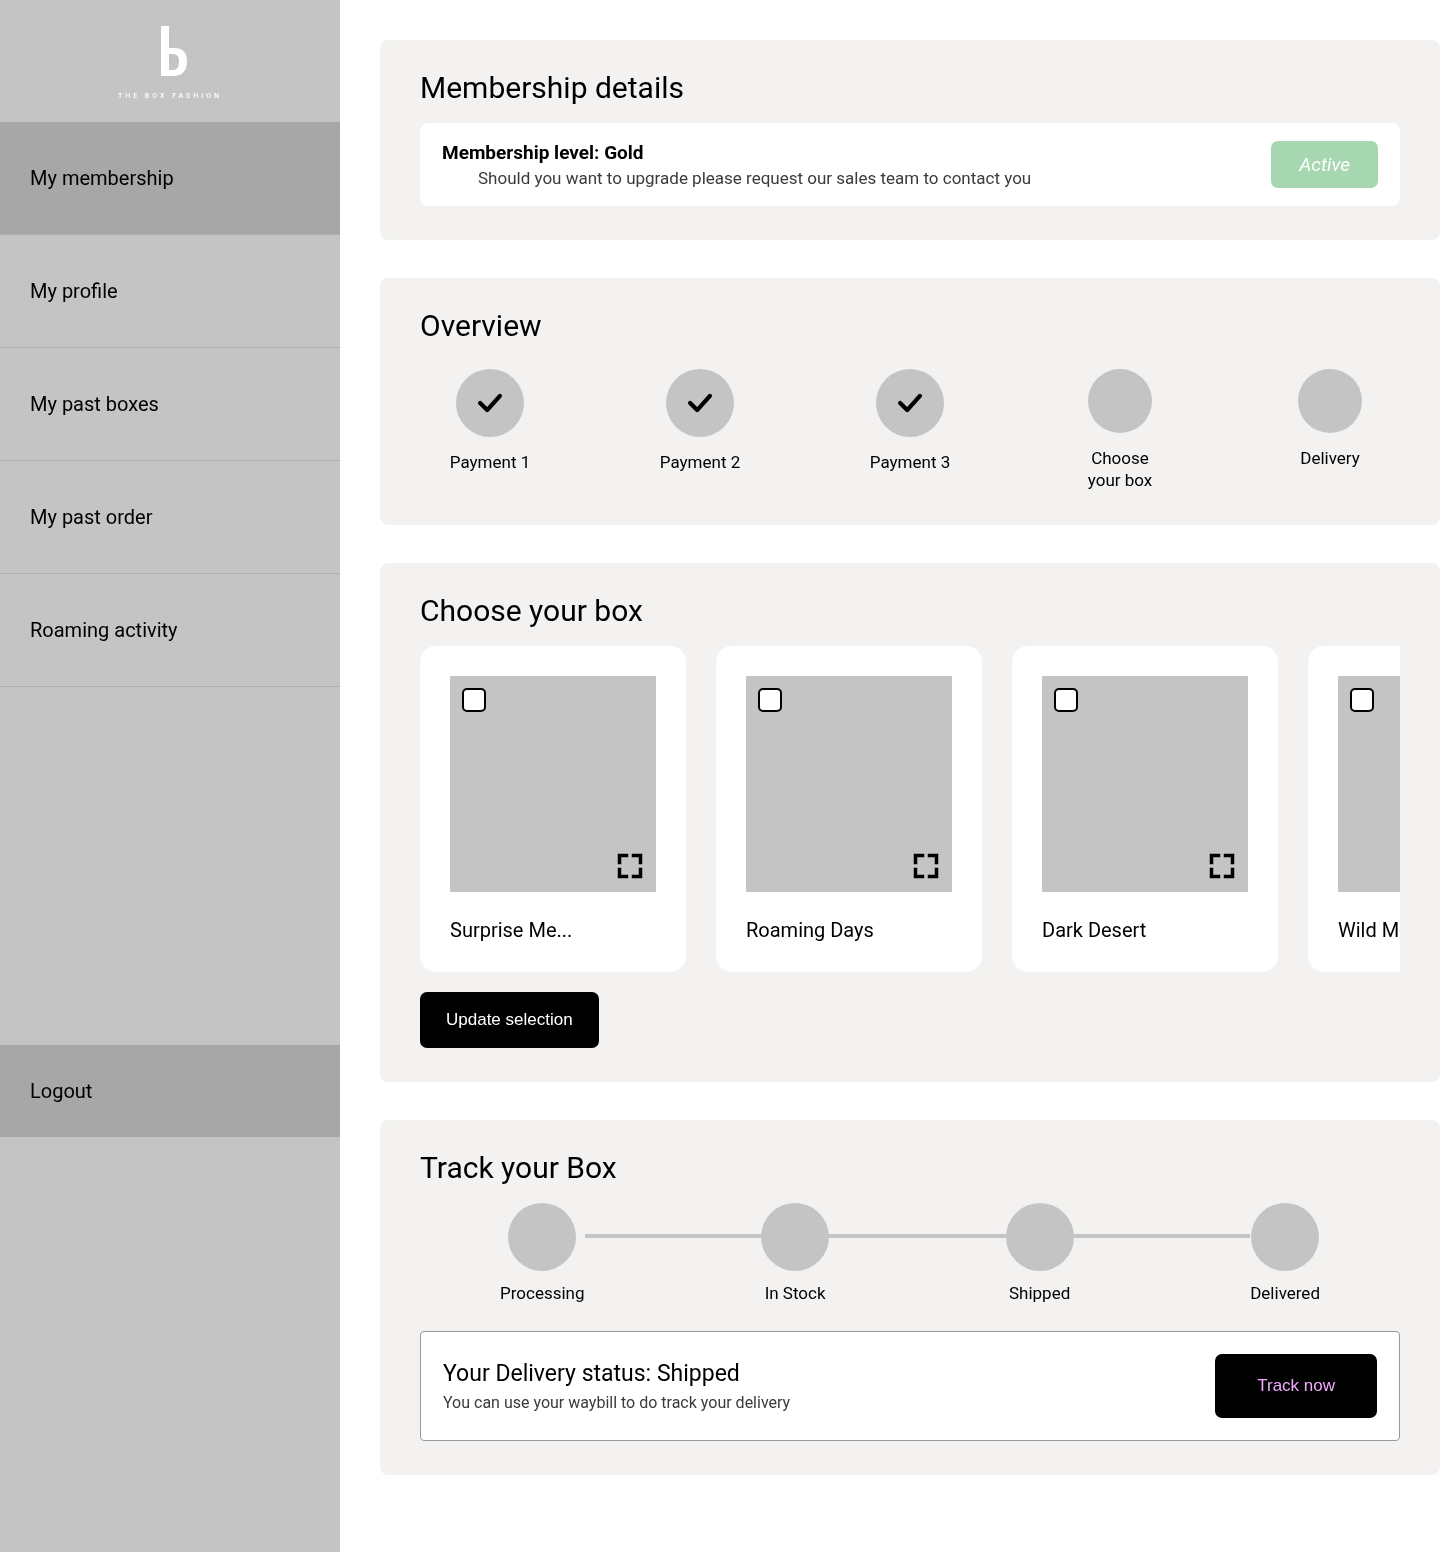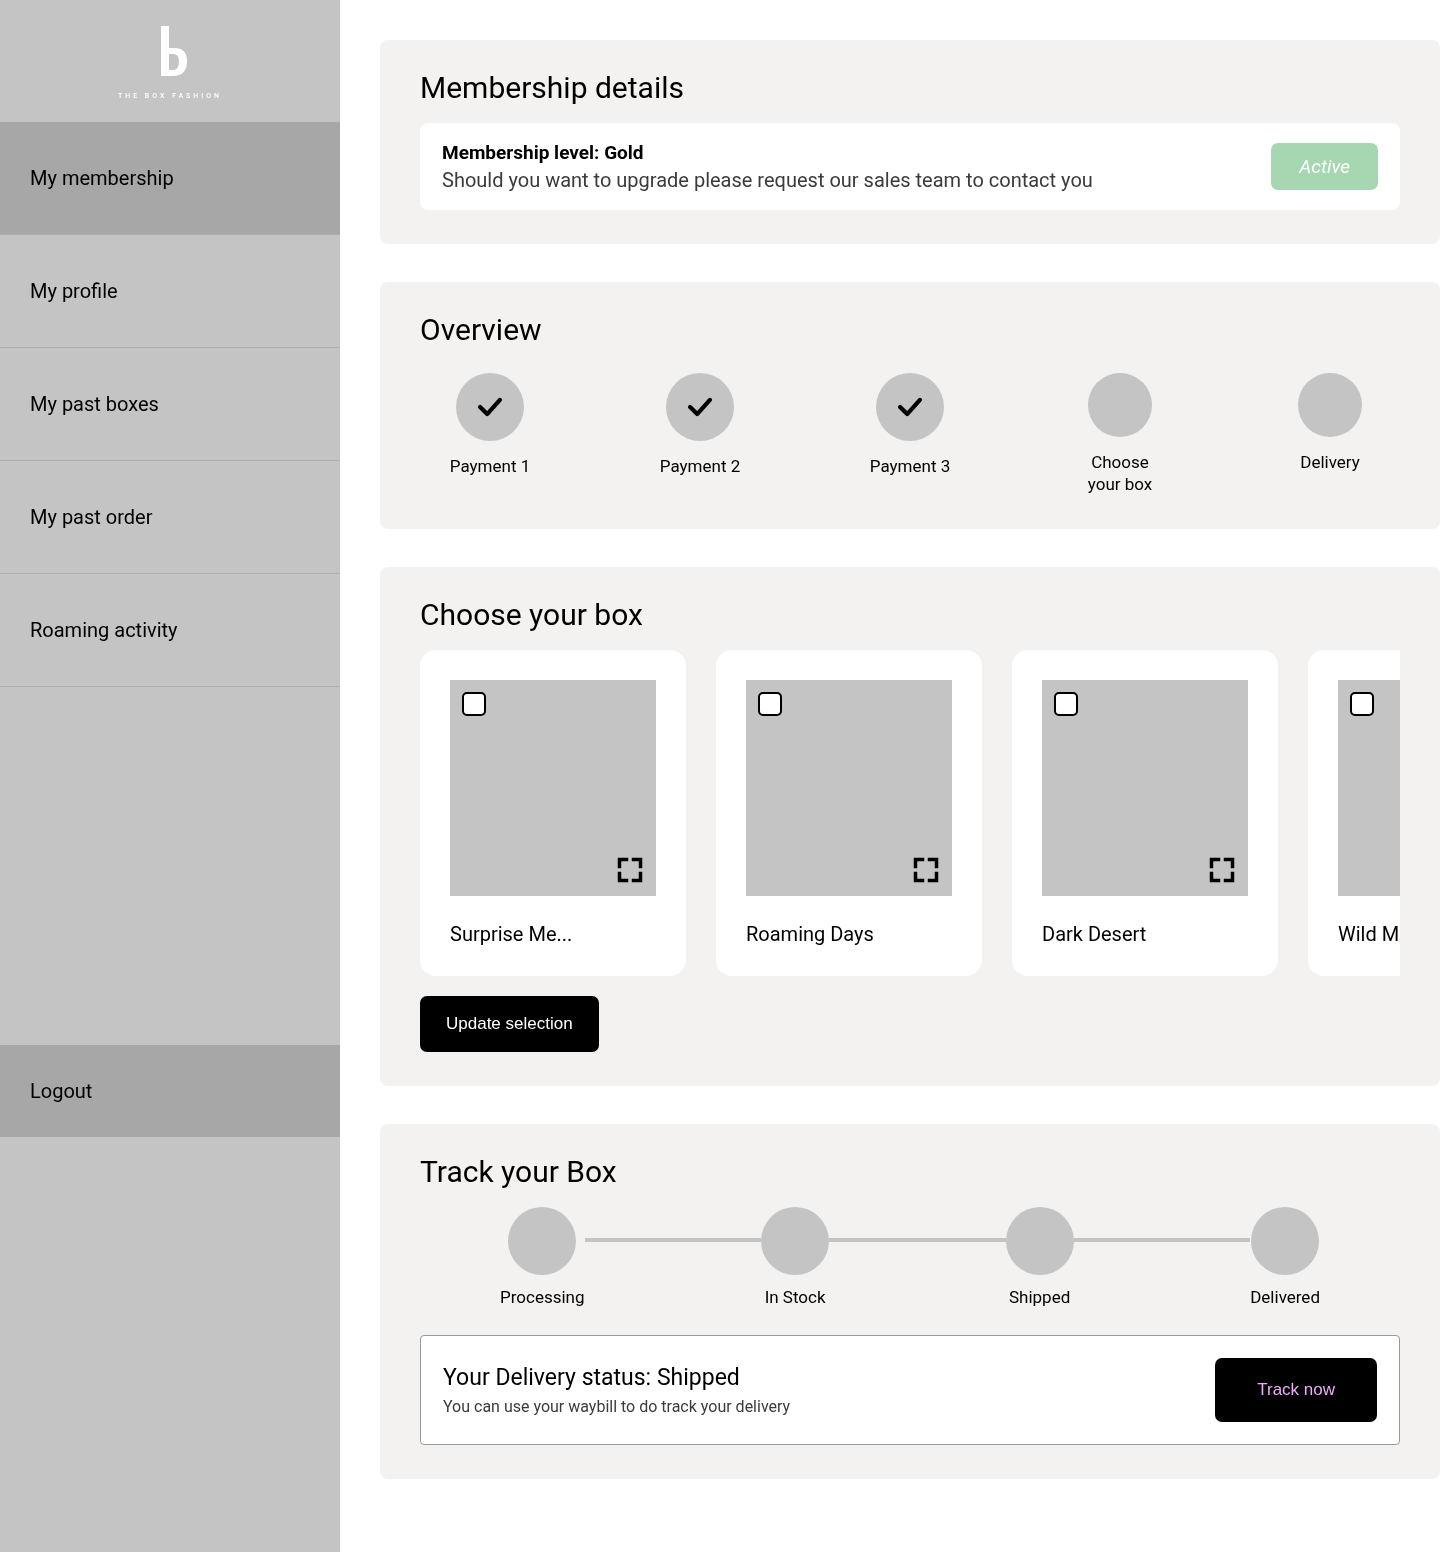--- a/index.html
+++ b/index.html
@@ -71,21 +71,21 @@
     .mem-card {
       background: #fff;
       border-radius: 8px;
       padding: 18px 22px;
       display: flex;
       align-items: center;
       justify-content: space-between;
     }
     .mem-left { }
     .mem-level { font-size: 19px; font-weight: 700; margin-bottom: 4px; }
-    .mem-sub { font-size: 20px; color: #3b3b3b; }
+    .mem-sub { font-size: 17px; color: #3b3b3b; margin-left: 36px; }
     .active-badge {
       background: #a7d7b1;
       color: #fff;
       font-size: 19px;
       padding: 12px 28px;
       border-radius: 7px;
       font-style: italic;
     }
     
     .steps {

